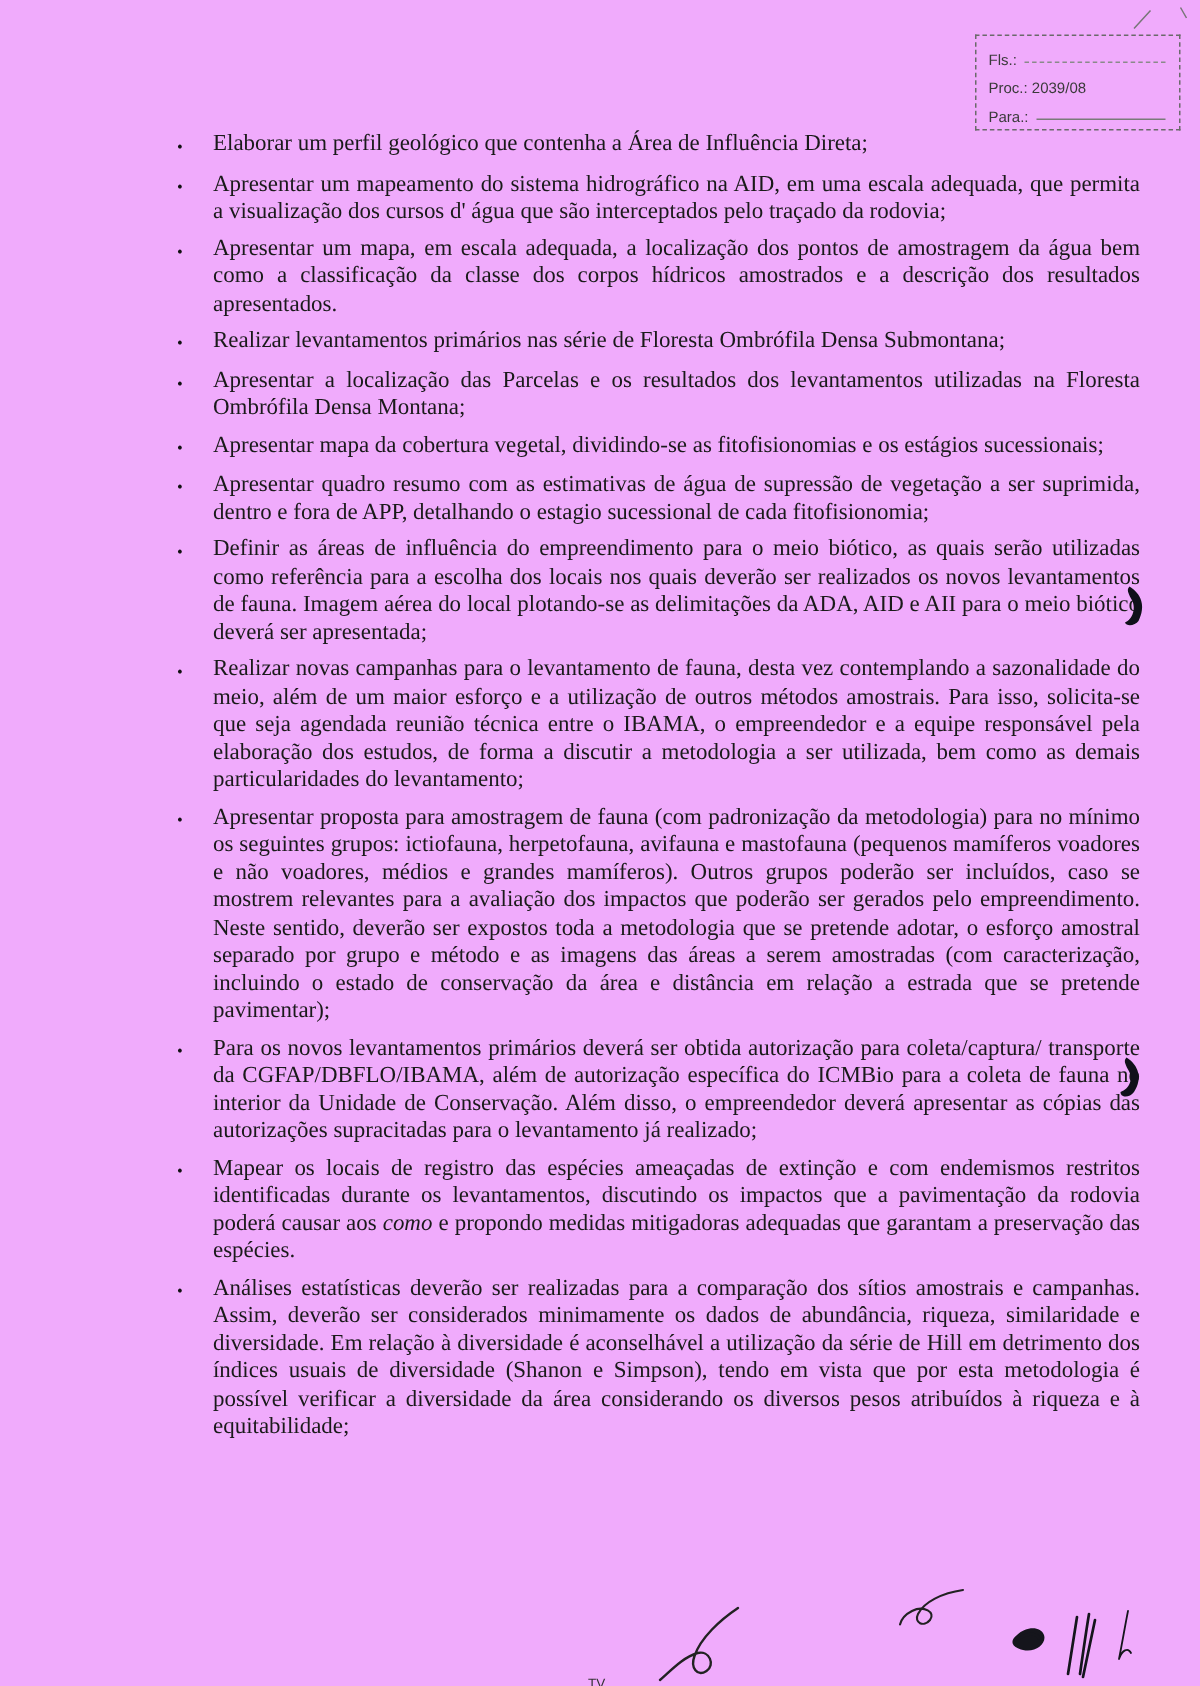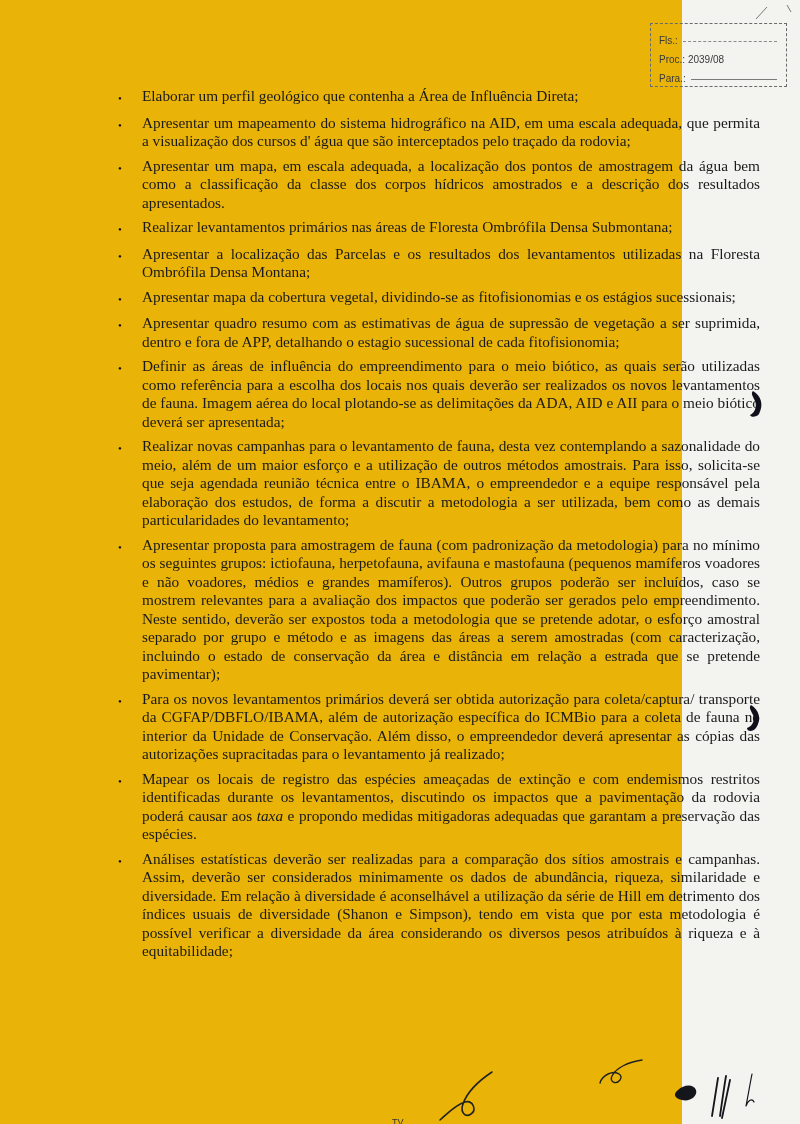--- a/index.html
+++ b/index.html
@@ -4,22 +4,22 @@
 <style>
   * { box-sizing: border-box; }
   html, body { margin: 0; padding: 0; }
   body {
     width: 800px; height: 1124px;
     background: #f3f3f0;
     overflow: hidden;
   }
   .page {
     position: relative;
-    width: 682px; height: 1124px;
-    background: #eab308;
+    width: 800px; height: 1124px;
+    background: #f0abfc;
     font-family: "Liberation Serif", serif;
     color: #1a1a1a;
   }
   
   .stamp {
     position: absolute;
     left: 650px; top: 23px;
     width: 137px; height: 64px;
     border: 1px dashed #6a6a6a;
     padding: 3px 7px 2px 8px;
@@ -87,21 +87,21 @@
       <div class="bullet-item">
         <span class="bullet-marker">•</span>
         <span class="bullet-text">Apresentar um mapeamento do sistema hidrográfico na AID, em uma escala adequada, que permita a visualização dos cursos d' água que são interceptados pelo traçado da rodovia;</span>
       </div>
       <div class="bullet-item">
         <span class="bullet-marker">•</span>
         <span class="bullet-text">Apresentar um mapa, em escala adequada, a localização dos pontos de amostragem da água bem como a classificação da classe dos corpos hídricos amostrados e a descrição dos resultados apresentados.</span>
       </div>
       <div class="bullet-item">
         <span class="bullet-marker">•</span>
-        <span class="bullet-text">Realizar levantamentos primários nas áreas de Floresta Ombrófila Densa Submontana;</span>
+        <span class="bullet-text">Realizar levantamentos primários nas série de Floresta Ombrófila Densa Submontana;</span>
       </div>
       <div class="bullet-item">
         <span class="bullet-marker">•</span>
         <span class="bullet-text">Apresentar a localização das Parcelas e os resultados dos levantamentos utilizadas na Floresta Ombrófila Densa Montana;</span>
       </div>
       <div class="bullet-item">
         <span class="bullet-marker">•</span>
         <span class="bullet-text">Apresentar mapa da cobertura vegetal, dividindo-se as fitofisionomias e os estágios sucessionais;</span>
       </div>
       <div class="bullet-item">
@@ -119,21 +119,21 @@
       <div class="bullet-item">
         <span class="bullet-marker">•</span>
         <span class="bullet-text">Apresentar proposta para amostragem de fauna (com padronização da metodologia) para no mínimo os seguintes grupos: ictiofauna, herpetofauna, avifauna e mastofauna (pequenos mamíferos voadores e não voadores, médios e grandes mamíferos). Outros grupos poderão ser incluídos, caso se mostrem relevantes para a avaliação dos impactos que poderão ser gerados pelo empreendimento. Neste sentido, deverão ser expostos toda a metodologia que se pretende adotar, o esforço amostral separado por grupo e método e as imagens das áreas a serem amostradas (com caracterização, incluindo o estado de conservação da área e distância em relação a estrada que se pretende pavimentar);</span>
       </div>
       <div class="bullet-item">
         <span class="bullet-marker">•</span>
         <span class="bullet-text">Para os novos levantamentos primários deverá ser obtida autorização para coleta/captura/ transporte da CGFAP/DBFLO/IBAMA, além de autorização específica do ICMBio para a coleta de fauna no interior da Unidade de Conservação. Além disso, o empreendedor deverá apresentar as cópias das autorizações supracitadas para o levantamento já realizado;</span>
       </div>
       <div class="bullet-item">
         <span class="bullet-marker">•</span>
-        <span class="bullet-text">Mapear os locais de registro das espécies ameaçadas de extinção e com endemismos restritos identificadas durante os levantamentos, discutindo os impactos que a pavimentação da rodovia poderá causar aos <em>taxa</em> e propondo medidas mitigadoras adequadas que garantam a preservação das espécies.</span>
+        <span class="bullet-text">Mapear os locais de registro das espécies ameaçadas de extinção e com endemismos restritos identificadas durante os levantamentos, discutindo os impactos que a pavimentação da rodovia poderá causar aos <em>como</em> e propondo medidas mitigadoras adequadas que garantam a preservação das espécies.</span>
       </div>
       <div class="bullet-item">
         <span class="bullet-marker">•</span>
         <span class="bullet-text">Análises estatísticas deverão ser realizadas para a comparação dos sítios amostrais e campanhas. Assim, deverão ser considerados minimamente os dados de abundância, riqueza, similaridade e diversidade. Em relação à diversidade é aconselhável a utilização da série de Hill em detrimento dos índices usuais de diversidade (Shanon e Simpson), tendo em vista que por esta metodologia é possível verificar a diversidade da área considerando os diversos pesos atribuídos à riqueza e à equitabilidade;</span>
       </div>
     </div>
 
   <svg class="mark" style="left:747px; top:390px;" width="20" height="30" viewBox="0 0 20 30">
     <path d="M6,1 C14,6 17,14 12,24 C10,27 4,28 3,25 C8,23 11,15 7,9 C5,5 4,3 6,1 Z" fill="#10101a"></path>
   </svg>

